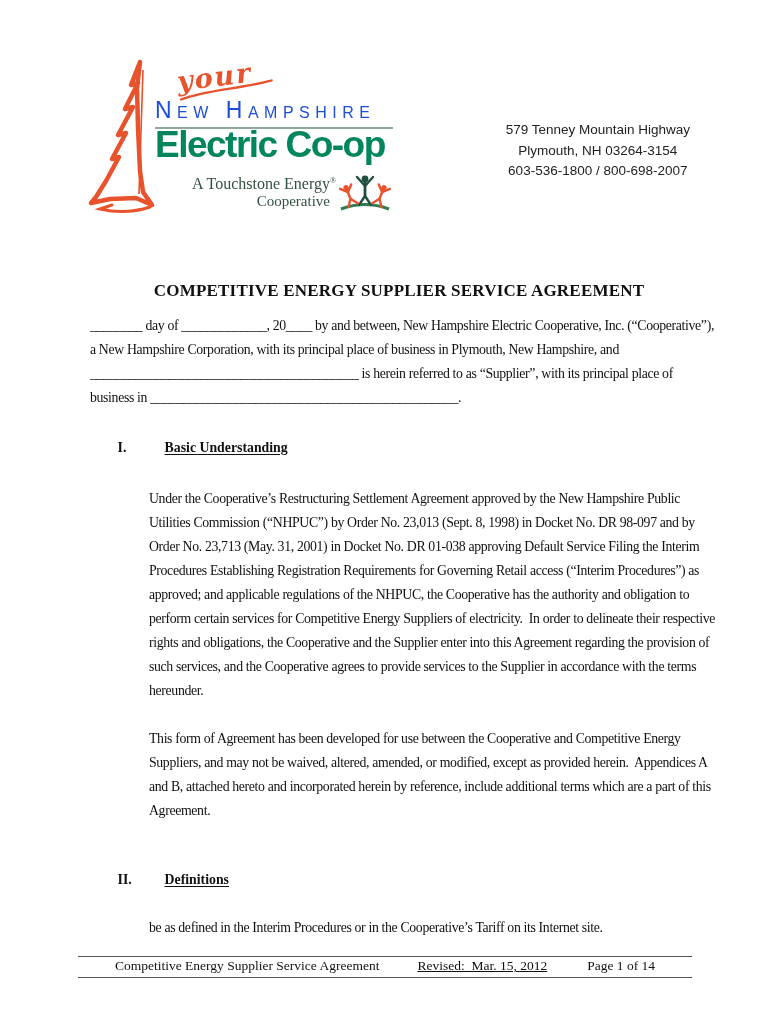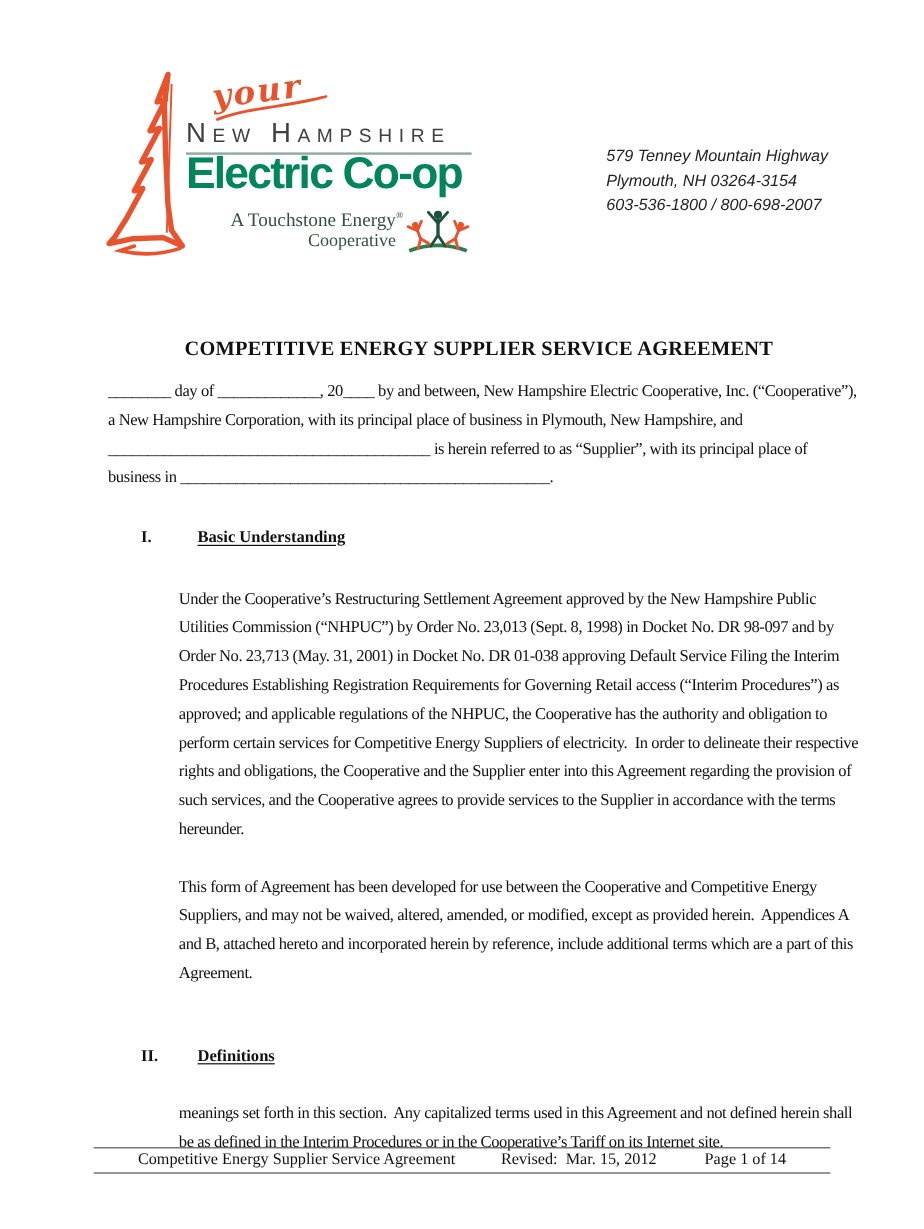--- a/index.html
+++ b/index.html
@@ -10,36 +10,36 @@
     overflow:hidden; margin:0 auto;
   }
 
   
   .logo-art { position:absolute; left:84px; top:58px; }
   .logo-text { position:absolute; left:155px; top:58px; width:300px; }
   .your-wrap { position:absolute; left:22px; top:2px; transform:rotate(-7deg); color:#E8522C; }
   .your-word { font-family:"DejaVu Serif","Liberation Serif",serif; font-style:italic; font-weight:bold; font-size:27px; letter-spacing:2px; }
   .nh-name {
     position:absolute; left:0; top:39px; font-family:"Liberation Sans",sans-serif;
-    font-variant:small-caps; font-size:23px; letter-spacing:5.5px; color:#404040; white-space:nowrap;
+    font-variant:small-caps; font-size:23px; letter-spacing:5.5px; color:#1d4ed8; white-space:nowrap;
   }
   .nh-rule { position:absolute; left:0; top:69px; width:238px; height:2px; background:#8FA99B; }
   .brand {
     position:absolute; left:0; top:66px; font-family:"Liberation Sans",sans-serif;
     font-weight:bold; font-size:37px; letter-spacing:-1.5px; color:#00855C; white-space:nowrap;
   }
   .tagline { position:absolute; left:36px; top:117px; width:145px; text-align:right; color:#31503F; }
   .tag1 { font-size:16px; white-space:nowrap; }
   .tag1 sup { font-size:8px; }
   .tag2 { font-size:15px; padding-right:6px; }
   .ts-icon { position:absolute; left:182px; top:114px; }
 
   .contact {
-    position:absolute; right:80px; top:120px; text-align:left;
-    font-family:"Liberation Sans","DejaVu Sans",sans-serif; font-size:13.5px; line-height:20.5px; color:#222;font-style:italic;
+    position:absolute; right:80px; top:120px; text-align:center;
+    font-family:"Liberation Sans","DejaVu Sans",sans-serif; font-size:13.5px; line-height:20.5px; color:#222;
   }
   .contact a { color:#2233CC; text-decoration:underline; display:block; }
 
   
   .doc-main { position:absolute; left:90px; top:281px; width:618px; }
   .doc-title { font-size:17px; font-weight:bold; text-align:center; letter-spacing:.2px; line-height:20px; }
   .tline { white-space:pre; line-height:24px; font-size:13.8px; letter-spacing:-0.35px; }
   .intro { margin-top:13px; }
   .sec-row { margin-top:2px; line-height:24px; font-size:13.8px; white-space:pre; }
   .sec-num { display:inline-block; width:47px; font-weight:bold; }
@@ -48,21 +48,21 @@
   .p-gap { margin-top:24px; }
   .sec2 { margin-top:21px; }
 
   
   .footer-rule-top { position:absolute; left:78px; right:78px; top:956px; border-top:1.5px solid #555; }
   .footer-rule-bottom { position:absolute; left:78px; right:78px; top:977px; border-top:1.5px solid #555; }
   .footer-text {
     position:absolute; left:78px; right:78px; top:958px; display:flex; justify-content:center;
     font-size:13.5px; white-space:pre;
   }
-  .footer-text .fgap1 { margin-left:38px; }
+  .footer-text .fgap1 { margin-left:38px;text-decoration:underline; }
   .footer-text .fgap2 { margin-left:40px; }
 </style>
 </head>
 <body>
 
 <div class="page">
 
   <div>
 
     <svg class="logo-art" width="78" height="158" viewBox="0 0 70 158">
@@ -147,21 +147,20 @@
         <div class="tline">and B, attached hereto and incorporated herein by reference, include additional terms which are a part of this</div>
         <div class="tline">Agreement.</div>
       </div>
     </div>
 
     <div class="sec2">
       <div class="sec-row">
         <span class="sec-num">II.</span><span class="sec-head">Definitions</span>
       </div>
       <div class="ind">
-        <div class="tline">meanings set forth in this section.  Any capitalized terms used in this Agreement and not defined herein shall</div>
         <div class="tline">be as defined in the Interim Procedures or in the Cooperative’s Tariff on its Internet site.</div>
       </div>
     </div>
 
   </div>
 
   <div class="footer-rule-top"></div>
   <div class="footer-text">
     <span>Competitive Energy Supplier Service Agreement</span>
     <span class="fgap1">Revised:  Mar. 15, 2012</span>

